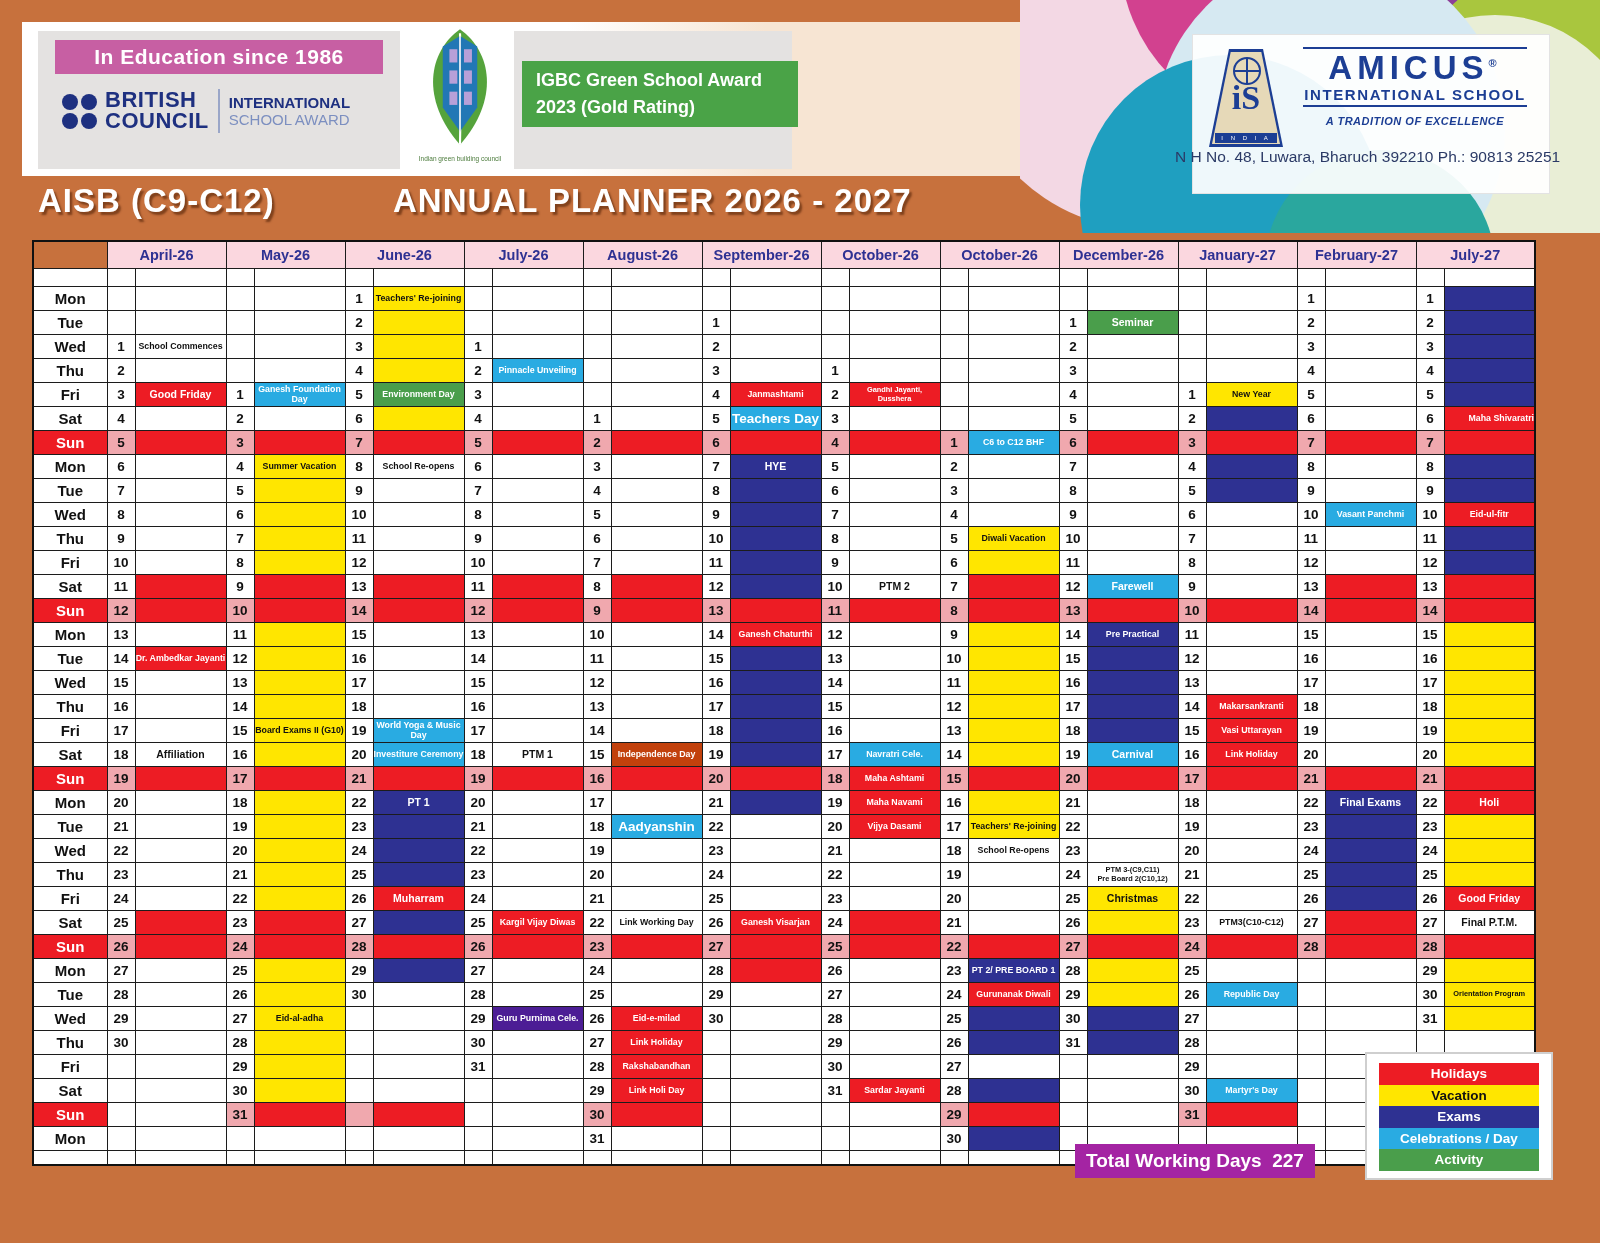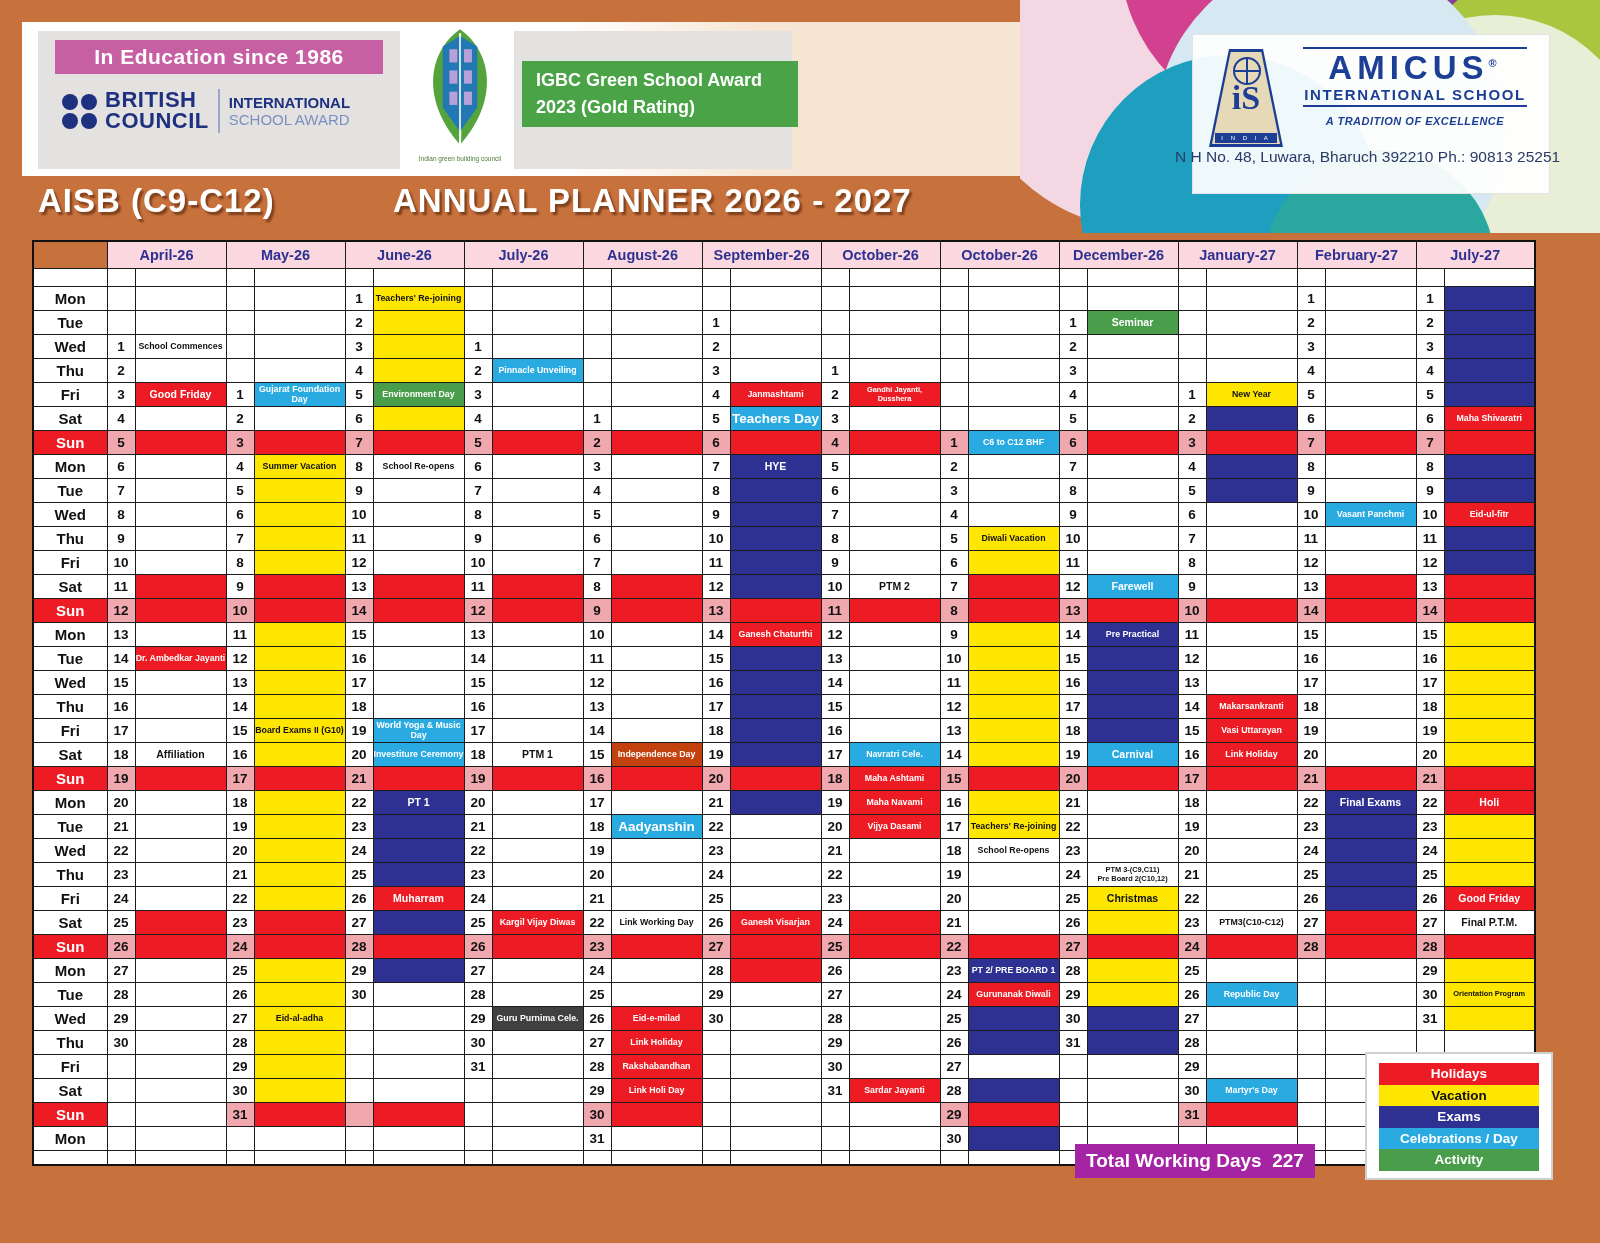--- a/index.html
+++ b/index.html
@@ -366,21 +366,21 @@
             <td class="date" style="">4</td>
             <td class="ev" style=""></td>
             <td class="date" style="">4</td>
             <td class="ev" style="background:#2e3192;color:#ffffff;"></td>
           </tr>
           <tr style="height:24px">
             <td class="dl">Fri</td>
             <td class="date" style="">3</td>
             <td class="ev" style="background:#ed1c24;color:#ffffff;">Good Friday</td>
             <td class="date" style="">1</td>
-            <td class="ev sz-sm" style="background:#29abe2;color:#ffffff;">Gujarat Foundation Day</td>
+            <td class="ev sz-sm" style="background:#29abe2;color:#ffffff;">Ganesh Foundation Day</td>
             <td class="date" style="">5</td>
             <td class="ev sz-sm" style="background:#4a9e4b;color:#ffffff;">Environment Day</td>
             <td class="date" style="">3</td>
             <td class="ev" style=""></td>
             <td class="date" style=""></td>
             <td class="ev" style=""></td>
             <td class="date" style="">4</td>
             <td class="ev sz-sm" style="background:#ed1c24;color:#ffffff;">Janmashtami</td>
             <td class="date" style="">2</td>
             <td class="ev sz-xs" style="background:#ed1c24;color:#ffffff;">Gandhi Jayanti, Dusshera</td>
@@ -413,21 +413,21 @@
             <td class="ev" style=""></td>
             <td class="date" style=""></td>
             <td class="ev" style=""></td>
             <td class="date" style="">5</td>
             <td class="ev" style=""></td>
             <td class="date" style="">2</td>
             <td class="ev" style="background:#2e3192;color:#ffffff;"></td>
             <td class="date" style="">6</td>
             <td class="ev" style=""></td>
             <td class="date" style="">6</td>
-            <td class="ev sz-sm" style="background:#ed1c24;color:#ffffff;">Maha Shivaratri</td>
+            <td class="ev sz-sm" style="background:#ed1c24;color:#ffffff;text-align:right;">Maha Shivaratri</td>
           </tr>
           <tr style="height:24px">
             <td class="dl sunlab">Sun</td>
             <td class="date" style="background:#f0a8ae;">5</td>
             <td class="ev" style="background:#ed1c24;color:#ffffff;"></td>
             <td class="date" style="background:#f0a8ae;">3</td>
             <td class="ev" style="background:#ed1c24;color:#ffffff;"></td>
             <td class="date" style="background:#f0a8ae;">7</td>
             <td class="ev" style="background:#ed1c24;color:#ffffff;"></td>
             <td class="date" style="background:#f0a8ae;">5</td>
@@ -1073,21 +1073,21 @@
           </tr>
           <tr style="height:24px">
             <td class="dl">Wed</td>
             <td class="date" style="">29</td>
             <td class="ev" style=""></td>
             <td class="date" style="">27</td>
             <td class="ev sz-sm" style="background:#ffe600;color:#111111;">Eid-al-adha</td>
             <td class="date" style=""></td>
             <td class="ev" style=""></td>
             <td class="date" style="">29</td>
-            <td class="ev sz-sm" style="background:#404040;color:#ffffff;">Guru Purnima Cele.</td>
+            <td class="ev sz-sm" style="background:#4c1d95;color:#ffffff;">Guru Purnima Cele.</td>
             <td class="date" style="">26</td>
             <td class="ev sz-sm" style="background:#ed1c24;color:#ffffff;">Eid-e-milad</td>
             <td class="date" style="">30</td>
             <td class="ev" style=""></td>
             <td class="date" style="">28</td>
             <td class="ev" style=""></td>
             <td class="date" style="">25</td>
             <td class="ev" style="background:#2e3192;color:#ffffff;"></td>
             <td class="date" style="">30</td>
             <td class="ev" style="background:#2e3192;color:#ffffff;"></td>

